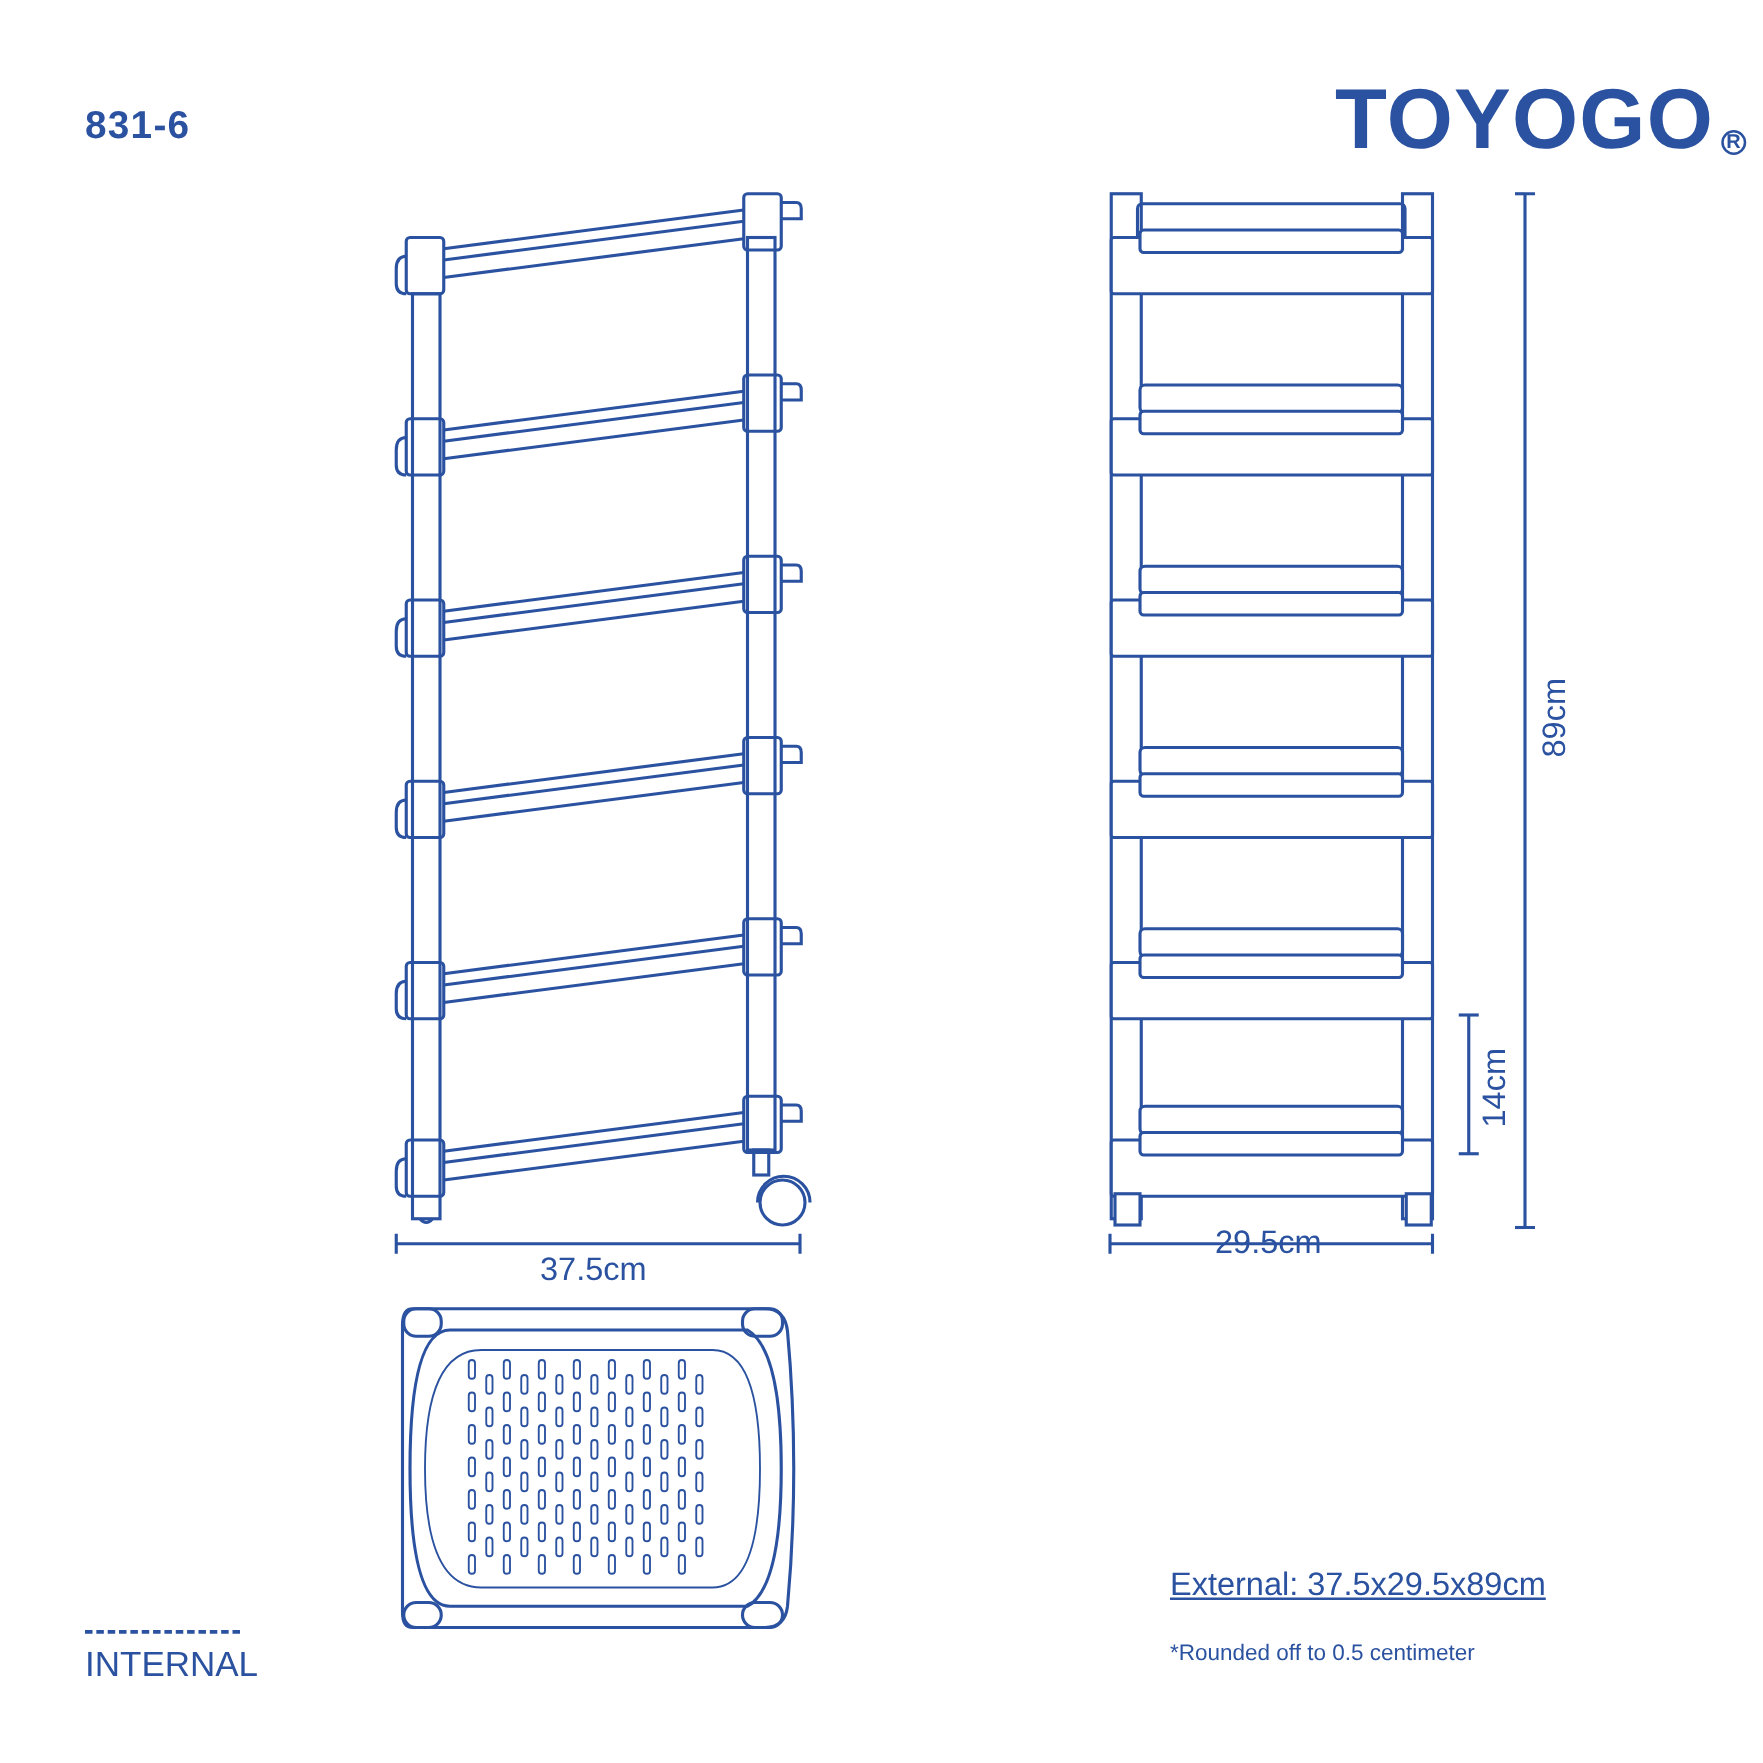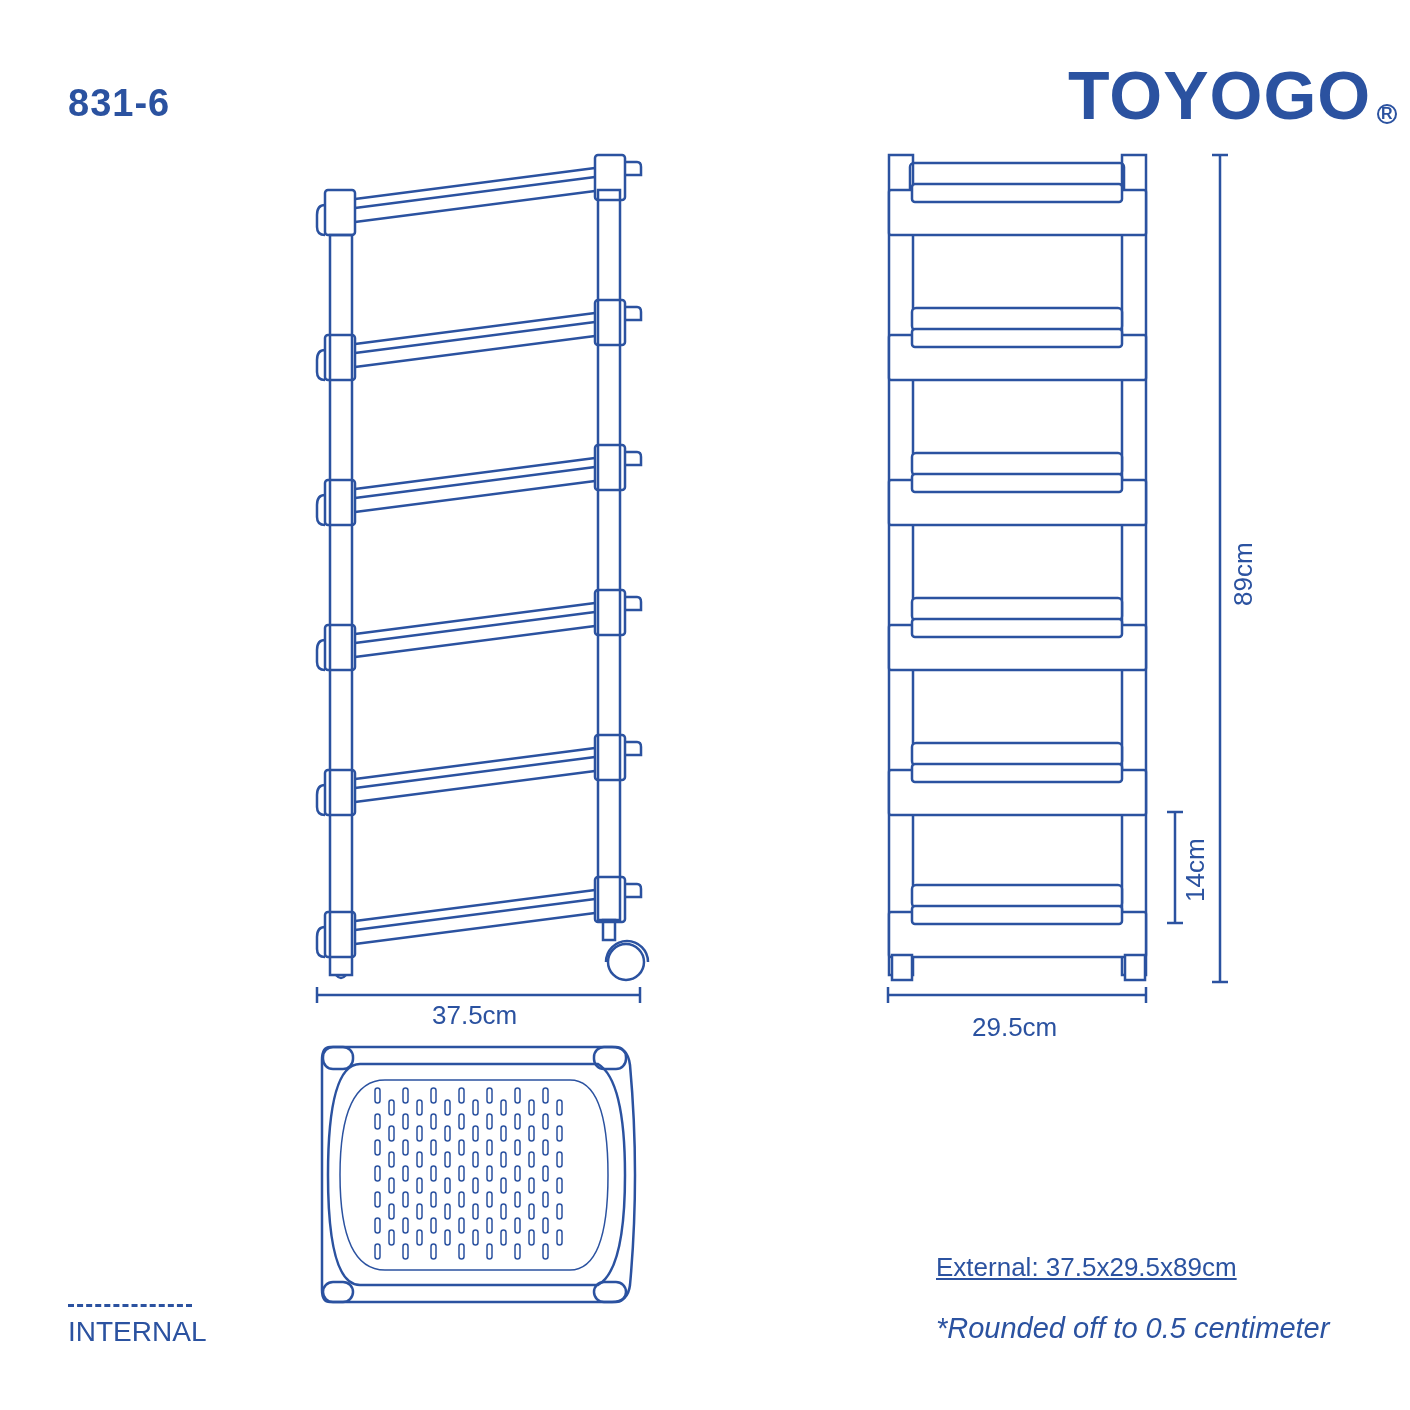--- a/index.html
+++ b/index.html
@@ -1,27 +1,27 @@
 <!DOCTYPE html>
 <html><head>
 <meta charset="utf-8">
 <style>
   html,body{margin:0;padding:0;background:#ffffff;}
   body{width:1410px;height:1410px;position:relative;overflow:hidden;font-family:"Liberation Sans",sans-serif;color:#2b52a0;}
   .abs{position:absolute;}
-  .model{left:68px;top:82px;font-size:38px;font-weight:700;letter-spacing:1px;}
+  .model{left:68px;top:82px;font-size:31px;font-weight:700;letter-spacing:1px;}
   .brand{left:1068px;top:56px;font-size:68px;font-weight:700;letter-spacing:1px;}
   .brand .reg{font-size:16px;font-weight:700;border:2px solid #2b52a0;border-radius:50%;width:16px;height:16px;display:inline-block;text-align:center;line-height:16px;vertical-align:baseline;margin-left:6px;}
   .dim{font-size:26px;}
   .dim-w{left:432px;top:1000px;}
-  .dim-d{left:972px;top:1012px;}
+  .dim-d{left:972px;top:978px;}
   .dim-h{left:1228px;top:606px;transform:rotate(-90deg);transform-origin:left top;}
   .dim-s{left:1180px;top:902px;transform:rotate(-90deg);transform-origin:left top;}
   .ext{left:936px;top:1252px;font-size:26px;text-decoration:underline;}
-  .note{left:936px;top:1312px;font-size:29px;font-style:italic;}
+  .note{left:936px;top:1312px;font-size:18px;}
   .legend-line{left:68px;top:1304px;width:124px;border-top:3px dashed #2b52a0;}
   .legend-text{left:68px;top:1316px;font-size:28px;}
   svg{position:absolute;left:0;top:0;}
 </style>
 </head>
 <body>
 
 <div class="abs model">831-6</div>
 <div class="abs brand"><span>TOYOGO</span><span class="reg">R</span></div>
 

